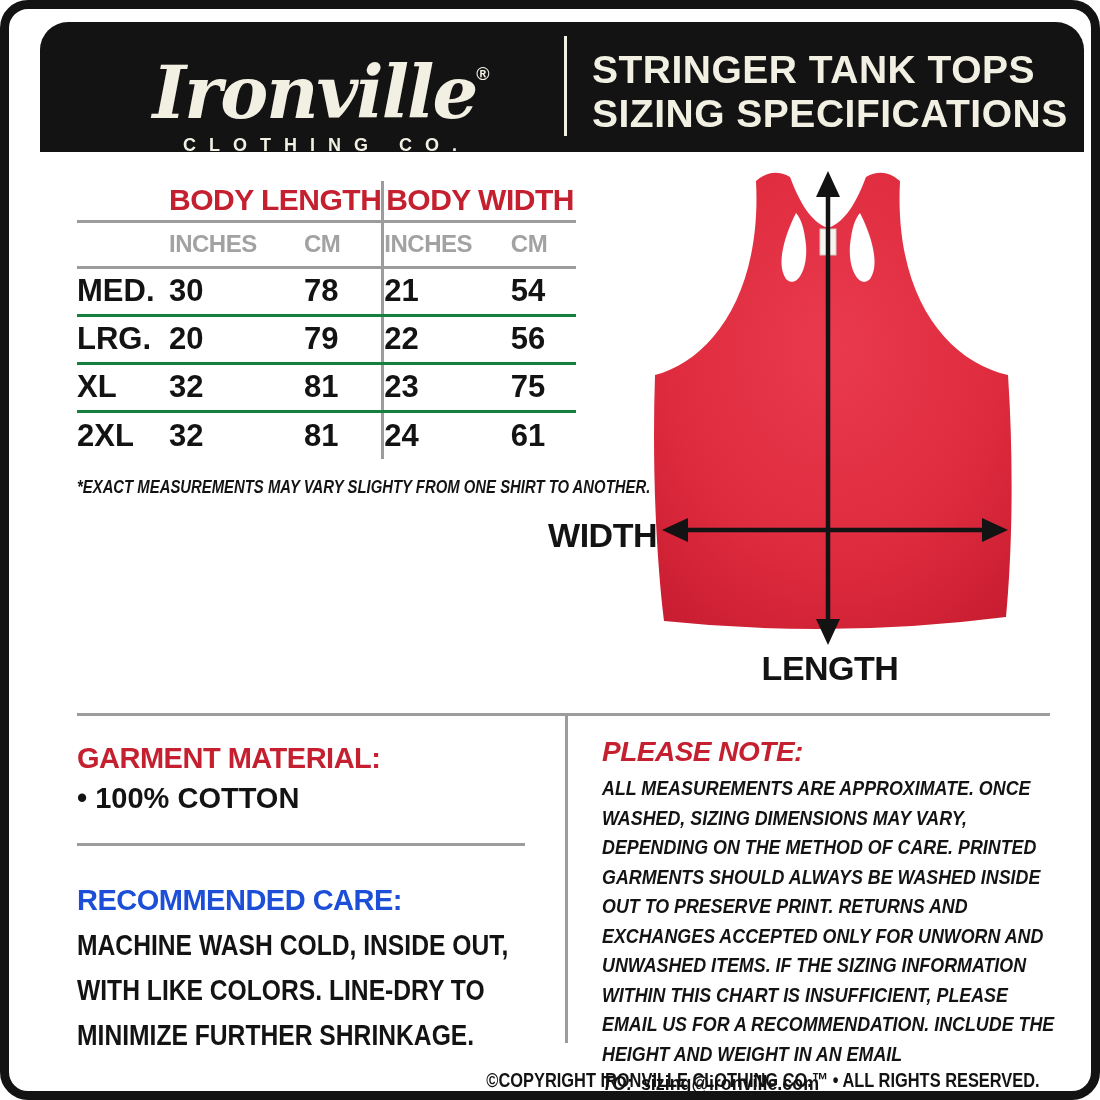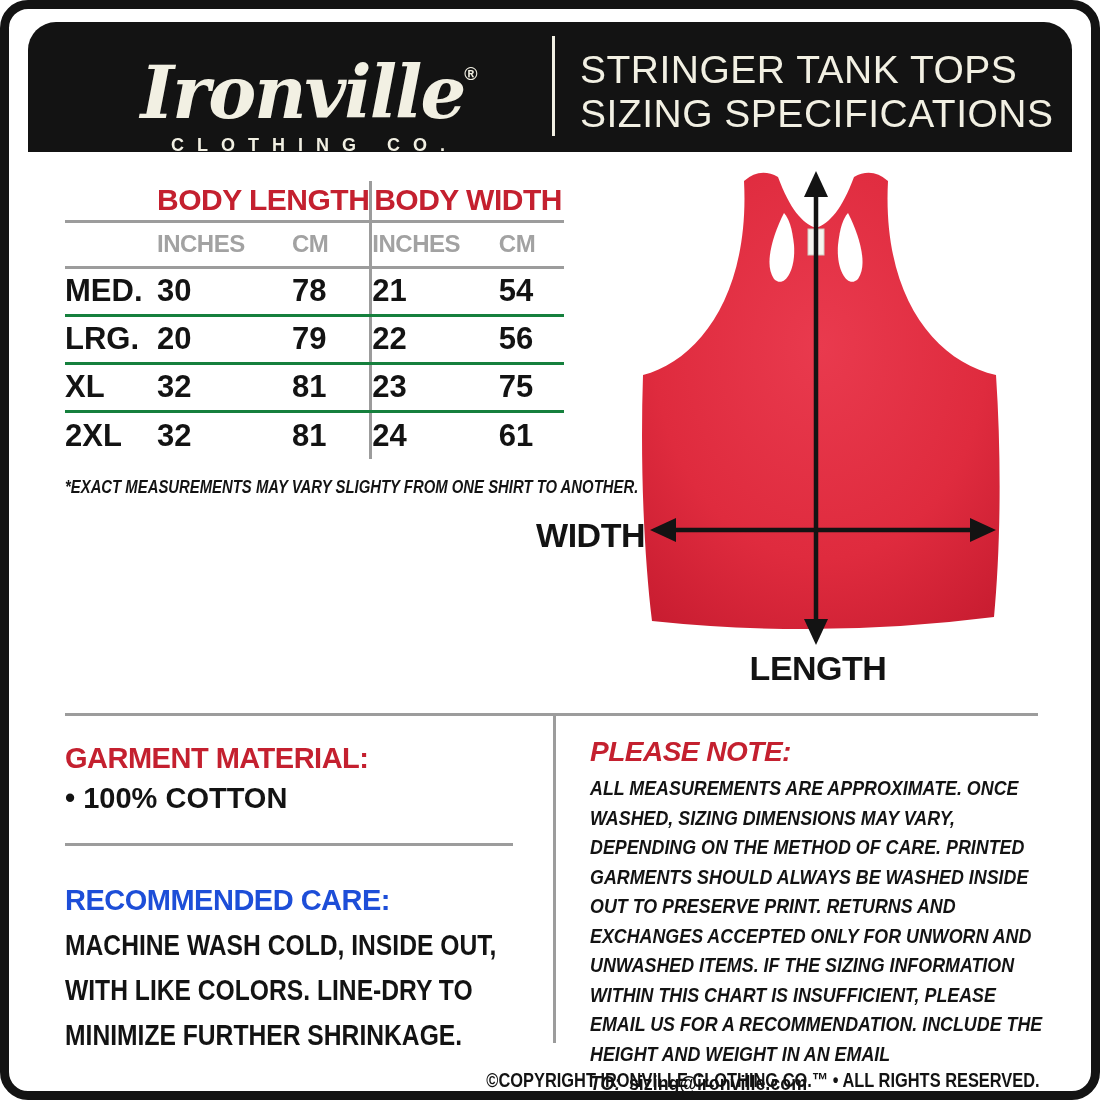--- a/index.html
+++ b/index.html
@@ -2,21 +2,21 @@
 <html><head>
 <meta charset="utf-8">
 <style>
   html,body{margin:0;padding:0;}
   body{
     width:1100px;height:1100px;position:relative;background:#ffffff;
     font-family:"Liberation Sans",sans-serif;overflow:hidden;
     -webkit-font-smoothing:antialiased;
   }
   .card{
-    position:absolute;left:28px;top:22px;width:1044px;height:1040px;
+    position:absolute;left:40px;top:22px;width:1044px;height:1040px;
     background:#ffffff;border-radius:28px;
   }
   .card-border{
     position:absolute;inset:0;border:9px solid #131313;border-radius:28px;
     pointer-events:none;z-index:50;
   }
   
   .header{
     position:absolute;left:0;top:0;width:1044px;height:130px;
     background:#131313;border-radius:28px 28px 0 0;
@@ -31,21 +31,21 @@
   .logo-reg{font-size:18px;vertical-align:38px;font-family:"Liberation Sans",sans-serif;font-style:normal;}
   .logo-sub{
     font-size:18px;font-weight:bold;letter-spacing:13px;text-indent:13px;
     margin-top:-4px;white-space:nowrap;
   }
   .header-divider{
     position:absolute;left:524px;top:14px;width:3px;height:100px;background:#f2f0e3;
   }
   .header-title{
     position:absolute;left:552px;top:26px;color:#f2f0e3;
-    font-size:39px;font-weight:normal;line-height:44px;letter-spacing:0.5px;white-space:nowrap;
+    font-size:39px;font-weight:bold;line-height:44px;letter-spacing:0.5px;white-space:nowrap;
   }
   
   .size-table{
     position:absolute;left:37px;top:159px;border-collapse:collapse;table-layout:fixed;
   }
   .size-table td{padding:0;vertical-align:middle;white-space:nowrap;margin-top:24px;}
   .t-group{height:40px;}
   .t-sub{height:46px;}
   .t-data{height:48px;}
   .t-group td,.t-sub td{border-bottom:3px solid #9c9c9c;}

